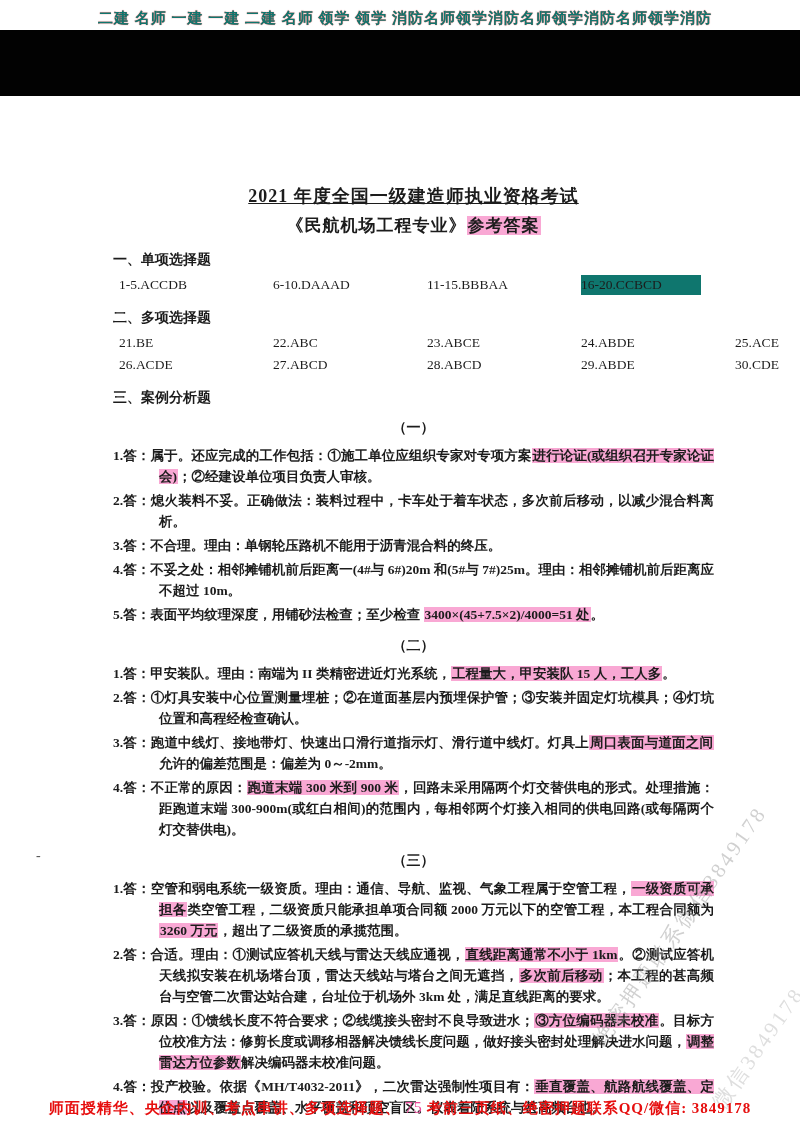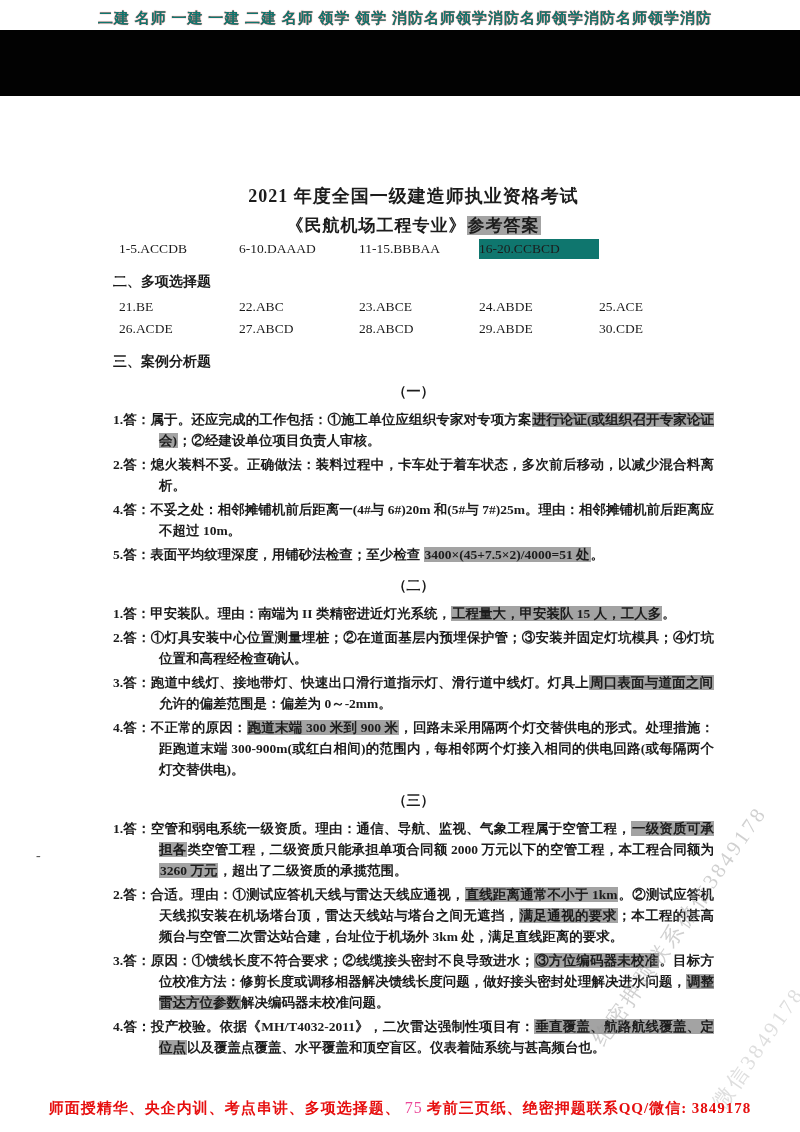--- a/index.html
+++ b/index.html
@@ -14,32 +14,32 @@
     color:#0f766e;font-weight:bold;font-size:15px;line-height:22px;
     white-space:nowrap;overflow:hidden;letter-spacing:1px;
     text-shadow:0 0 1px rgba(230,15,15,.85);
   }
   .black-band{
     position:absolute;top:30px;left:0;width:800px;height:66px;background:#020202;
   }
   
   .page{position:absolute;top:96px;left:0;width:800px;height:1000px;background:#fff;}
   .content{padding:88px 86px 0 113px;}
-  .title1{text-align:center;font-size:18px;font-weight:bold;letter-spacing:1px;margin:0;}
+  .title1{text-align:center;font-size:18px;font-weight:bold;letter-spacing:1px;margin:0;text-decoration:underline;}
   .title2{text-align:center;font-size:17px;font-weight:bold;letter-spacing:1px;margin:6px 0 0 0;}
   .sec-head{font-size:14px;font-weight:bold;margin:14px 0 6px 0;}
-  .ans-row{display:flex;margin:2px 0 2px 6px;font-size:13.5px;line-height:20px;}
+  .ans-row{display:flex;margin:2px 0 2px 6px;font-size:13.5px;line-height:20px;gap:34px;}
   .ans-row .cell{width:120px;flex:0 0 auto;}
   .hl-cell{background:#0f766e;}
   .case-label{text-align:center;font-size:14px;font-weight:bold;margin:12px 0 8px 0;}
   .item{
     font-size:13.5px;line-height:21px;margin:0 0 3px 0;
     padding-left:46px;text-indent:-46px;text-align:justify;font-weight:bold;
   }
-  mark{background:#a3a3a3;color:inherit;padding:0 1px;}
+  mark{background:#f9a8d4;color:inherit;padding:0 1px;}
   
   .footer{
     position:absolute;left:0;bottom:14px;width:800px;text-align:center;
     font-size:15px;font-weight:bold;color:#e60f0f;letter-spacing:1px;
   }
   .footer .pageno{color:#ec4899;font-weight:normal;font-size:16px;padding:0 4px;}
   
   .wm{position:absolute;color:rgba(150,150,150,.45);font-size:21px;letter-spacing:3px;
       white-space:nowrap;pointer-events:none;}
   .wm1{left:586px;top:1035px;transform:rotate(-55deg);transform-origin:left top;}
@@ -52,20 +52,21 @@
 <div class="top-red">二建 名师 一建 一建 二建 名师 领学 领学 消防名师领学消防名师领学消防名师领学消防</div>
 
 <div class="black-band"></div>
 
 <div class="page">
   <div class="content">
 
     <p class="title1">2021 年度全国一级建造师执业资格考试</p>
     <p class="title2">《民航机场工程专业》<mark>参考答案</mark></p>
 
+    <div class="sec-head">一、单项选择题</div>
     <div class="ans-row">
       <span class="cell">1-5.ACCDB</span>
       <span class="cell">6-10.DAAAD</span>
       <span class="cell">11-15.BBBAA</span>
       <span class="cell hl-cell">16-20.CCBCD</span>
     </div>
 
     <div class="sec-head">二、多项选择题</div>
     <div class="ans-row">
       <span class="cell">21.BE</span>
@@ -81,36 +82,37 @@
       <span class="cell">29.ABDE</span>
       <span class="cell">30.CDE</span>
     </div>
 
     <div class="sec-head">三、案例分析题</div>
 
     <div>
       <div class="case-label">（一）</div>
       <p class="item">1.答：属于。还应完成的工作包括：①施工单位应组织专家对专项方案<mark>进行论证(或组织召开专家论证会)</mark>；②经建设单位项目负责人审核。</p>
       <p class="item">2.答：熄火装料不妥。正确做法：装料过程中，卡车处于着车状态，多次前后移动，以减少混合料离析。</p>
+      <p class="item">3.答：不合理。理由：单钢轮压路机不能用于沥青混合料的终压。</p>
       <p class="item">4.答：不妥之处：相邻摊铺机前后距离一(4#与 6#)20m 和(5#与 7#)25m。理由：相邻摊铺机前后距离应不超过 10m。</p>
       <p class="item">5.答：表面平均纹理深度，用铺砂法检查；至少检查 <mark>3400×(45+7.5×2)/4000=51 处</mark>。</p>
     </div>
 
     <div>
       <div class="case-label">（二）</div>
       <p class="item">1.答：甲安装队。理由：南端为 II 类精密进近灯光系统，<mark>工程量大，甲安装队 15 人，工人多</mark>。</p>
       <p class="item">2.答：①灯具安装中心位置测量埋桩；②在道面基层内预埋保护管；③安装并固定灯坑模具；④灯坑位置和高程经检查确认。</p>
       <p class="item">3.答：跑道中线灯、接地带灯、快速出口滑行道指示灯、滑行道中线灯。灯具上<mark>周口表面与道面之间</mark>允许的偏差范围是：偏差为 0～-2mm。</p>
       <p class="item">4.答：不正常的原因：<mark>跑道末端 300 米到 900 米</mark>，回路未采用隔两个灯交替供电的形式。处理措施：距跑道末端 300-900m(或红白相间)的范围内，每相邻两个灯接入相同的供电回路(或每隔两个灯交替供电)。</p>
     </div>
 
     <div>
       <div class="case-label">（三）</div>
       <p class="item">1.答：空管和弱电系统一级资质。理由：通信、导航、监视、气象工程属于空管工程，<mark>一级资质可承担各</mark>类空管工程，二级资质只能承担单项合同额 2000 万元以下的空管工程，本工程合同额为 <mark>3260 万元</mark>，超出了二级资质的承揽范围。</p>
-      <p class="item">2.答：合适。理由：①测试应答机天线与雷达天线应通视，<mark>直线距离通常不小于 1km</mark>。②测试应答机天线拟安装在机场塔台顶，雷达天线站与塔台之间无遮挡，<mark>满足通视的要求</mark>；本工程的甚高频台与空管二次雷达站合建，台址位于机场外 3km 处，满足直线距离的要求。</p>
+      <p class="item">2.答：合适。理由：①测试应答机天线与雷达天线应通视，<mark>直线距离通常不小于 1km</mark>。②测试应答机天线拟安装在机场塔台顶，雷达天线站与塔台之间无遮挡，<mark>多次前后移动</mark>；本工程的甚高频台与空管二次雷达站合建，台址位于机场外 3km 处，满足直线距离的要求。</p>
       <p class="item">3.答：原因：①馈线长度不符合要求；②线缆接头密封不良导致进水；<mark>③方位编码器未校准</mark>。目标方位校准方法：修剪长度或调移相器解决馈线长度问题，做好接头密封处理解决进水问题，<mark>调整雷达方位参数</mark>解决编码器未校准问题。</p>
       <p class="item">4.答：投产校验。依据《MH/T4032-2011》，二次雷达强制性项目有：<mark>垂直覆盖、航路航线覆盖、定位点</mark>以及覆盖点覆盖、水平覆盖和顶空盲区。仪表着陆系统与甚高频台也。</p>
     </div>
 
   </div>
 </div>
 
 <div class="artifact-dash">-</div>
 
 <div class="wm wm1">绝密押题联系微信3849178</div>

